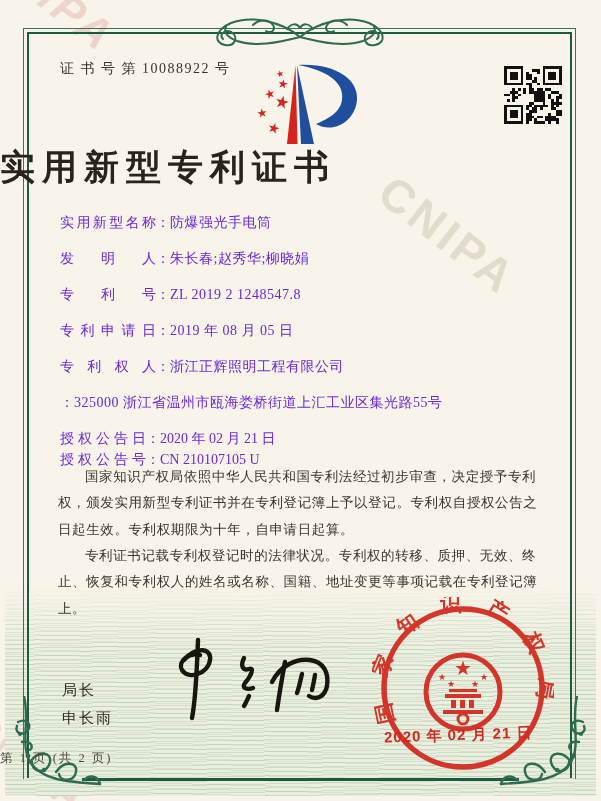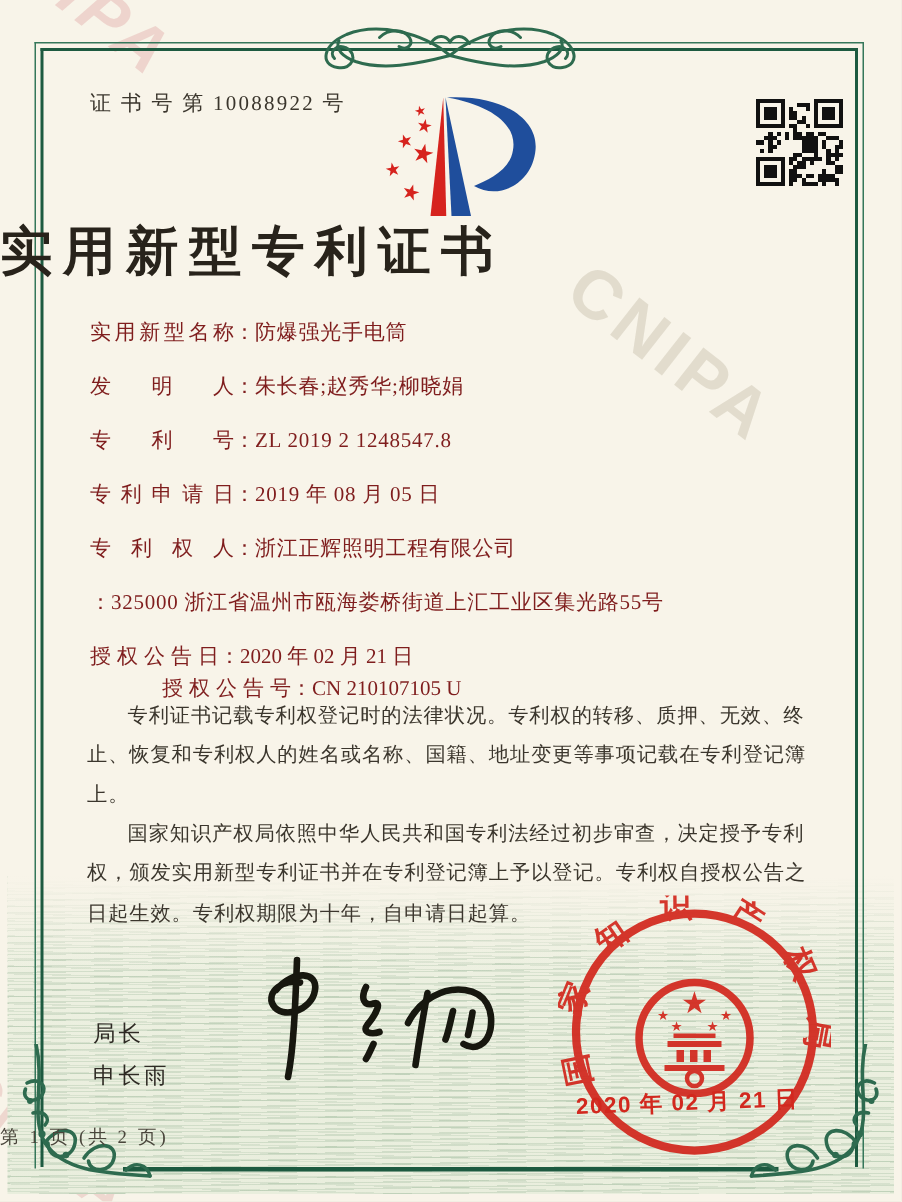--- a/index.html
+++ b/index.html
@@ -32,28 +32,28 @@
   .corner-right{right:4px;transform:scaleX(-1);}
 
   
   .cert-no{position:absolute;left:60px;top:60px;font-size:14px;color:#3a352c;letter-spacing:1.5px;z-index:4;}
   .logo{position:absolute;left:224px;top:58px;z-index:4;}
   .qr{position:absolute;left:504px;top:66px;z-index:4;}
   .title{position:absolute;left:0;top:144px;width:100%;text-align:left;font-size:35px;font-weight:bold;
     color:#28231b;letter-spacing:7px;z-index:4;}
 
   
-  .fields{position:absolute;left:60px;top:212px;width:486px;z-index:4;color:#7f1d1d;font-size:14px;}
+  .fields{position:absolute;left:60px;top:212px;width:486px;z-index:4;color:#6d28d9;font-size:14px;}
   .field-row{margin-bottom:15px;display:flex;align-items:flex-start;line-height:21px;}
   .flabel{display:inline-block;width:96px;text-align:justify;text-align-last:justify;flex:0 0 96px;}
   .fcolon{flex:0 0 14px;}
   .fvalue{flex:1;letter-spacing:0.5px;}
   .grant-row{display:flex;margin-top:3px;line-height:21px;flex-direction:column;}
   .grant-left{width:252px;display:flex;}
-  .grant-right{display:flex;margin-left:48px;}
+  .grant-right{display:flex;}
   .glabel{display:inline-block;width:86px;text-align:justify;text-align-last:justify;}
 
   
   .paras{position:absolute;left:58px;top:464px;width:488px;z-index:4;color:#3b362d;font-size:13.5px;}
   .paras p{margin:0;text-indent:2em;line-height:1.95;letter-spacing:0.6px;}
 
   
   .signer{position:absolute;left:62px;top:676px;z-index:4;color:#2e2a24;font-size:15px;line-height:28px;letter-spacing:2px;
     font-family:"Liberation Sans",sans-serif;}
   .signature{position:absolute;left:148px;top:626px;z-index:5;}
@@ -322,22 +322,22 @@
       </div>
       <div class="grant-right">
         <span class="glabel">授权公告号</span>
           <span class="fcolon">：</span>
         <span>CN 210107105 U</span>
       </div>
     </div>
   </div>
 
   <div class="paras" id="paras">
+      <p>国家知识产权局依照中华人民共和国专利法经过初步审查，决定授予专利权，颁发实用新型专利证书并在专利登记簿上予以登记。专利权自授权公告之日起生效。专利权期限为十年，自申请日起算。</p>
       <p>专利证书记载专利权登记时的法律状况。专利权的转移、质押、无效、终止、恢复和专利权人的姓名或名称、国籍、地址变更等事项记载在专利登记簿上。</p>
-      <p>国家知识产权局依照中华人民共和国专利法经过初步审查，决定授予专利权，颁发实用新型专利证书并在专利登记簿上予以登记。专利权自授权公告之日起生效。专利权期限为十年，自申请日起算。</p>
     </div>
 
   <div class="signer">
     <div>局长</div>
     <div>申长雨</div>
   </div>
 
   <svg class="signature" width="185" height="100" viewBox="0 0 185 100">
     <g fill="none" stroke="#17170f" stroke-width="4.4" stroke-linecap="round" stroke-linejoin="round">
       <path d="M36,34 C48,20 64,22 62,34 C60,48 40,54 34,44 C29,35 42,26 52,29"></path>

